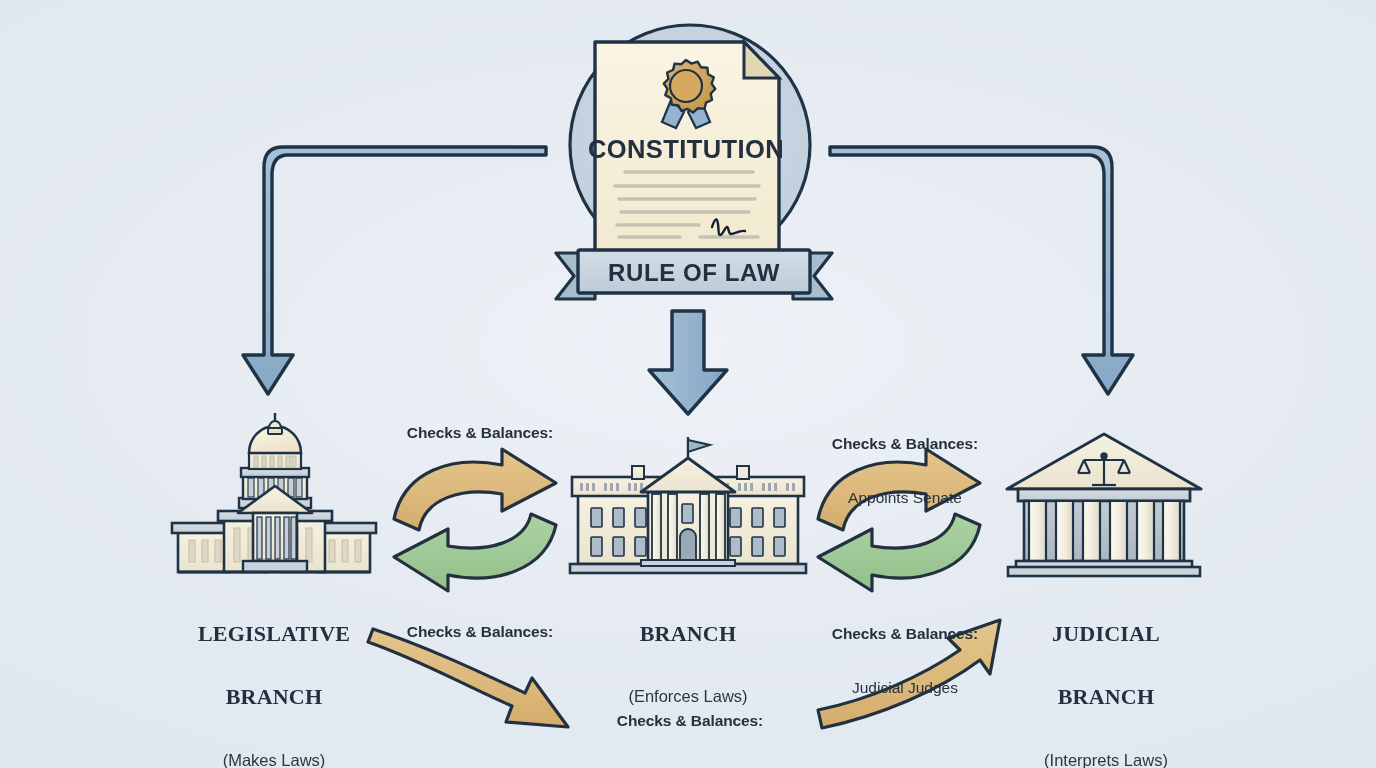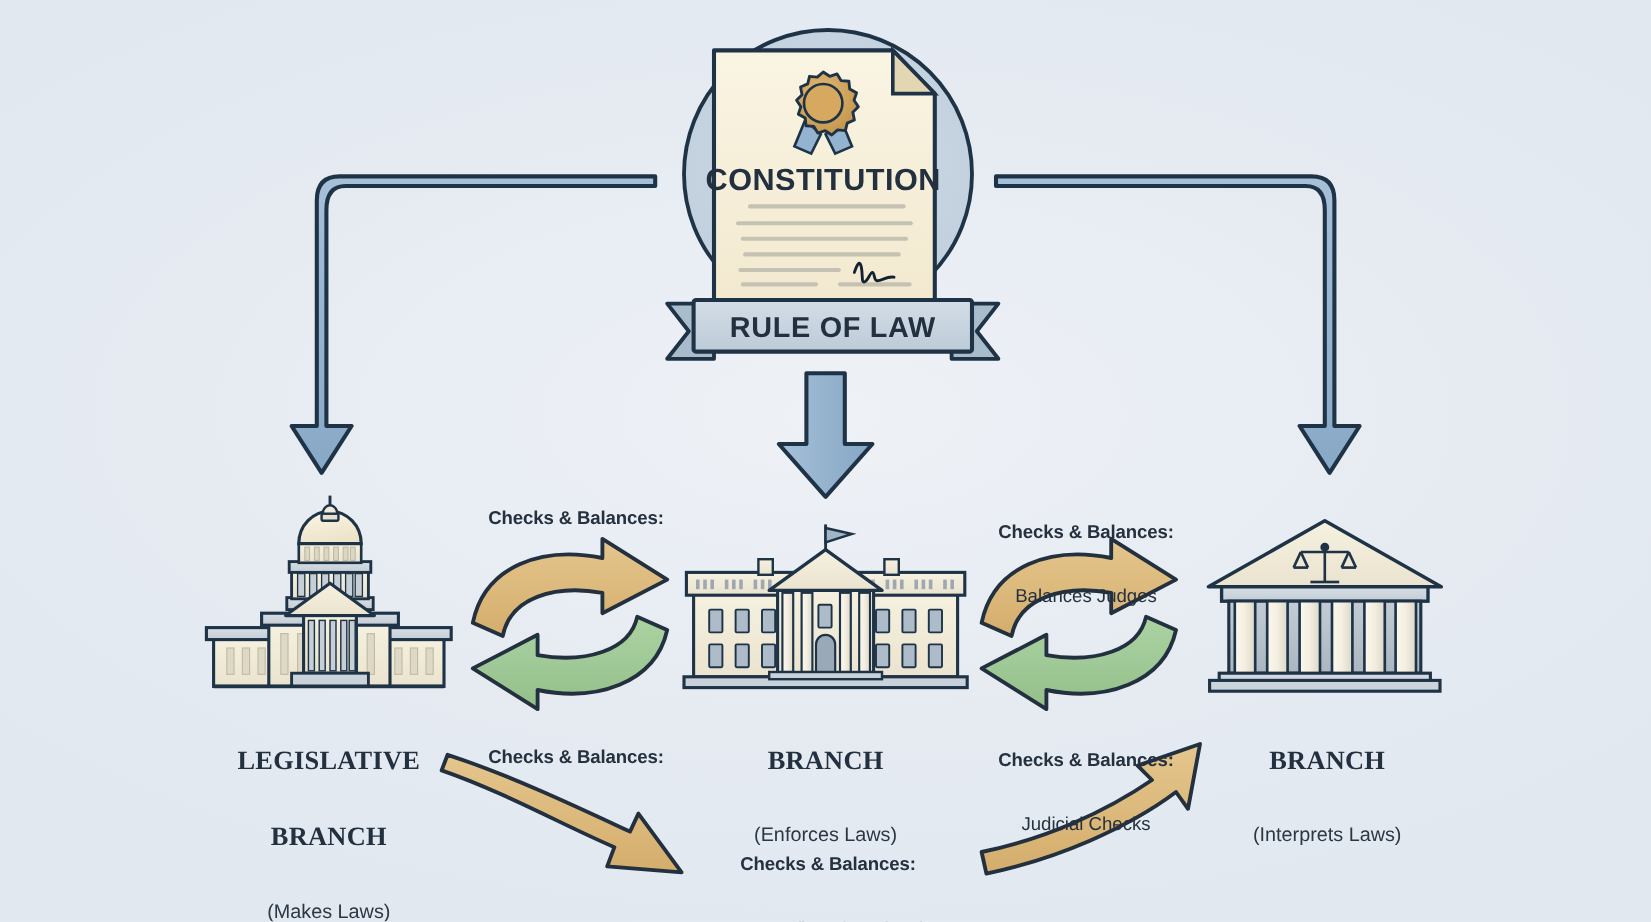--- a/index.html
+++ b/index.html
@@ -387,43 +387,44 @@
   <div class="lbl cb-block" style="left:380px; top:387px; width:200px;">
     <span class="cb-title">Checks &amp; Balances:</span>
   </div>
 
   <div class="lbl cb-block" style="left:380px; top:586px; width:200px;">
     <span class="cb-title">Checks &amp; Balances:</span>
   </div>
 
   <div class="lbl cb-block" style="left:805px; top:398px; width:200px;">
     <span class="cb-title">Checks &amp; Balances:</span>
-    <span class="cb-body">Balances Judges</span>
+    <span class="cb-body">Appoints Senate</span>
   </div>
 
   <div class="lbl cb-block" style="left:805px; top:588px; width:200px;">
     <span class="cb-title">Checks &amp; Balances:</span>
-    <span class="cb-body">Judicial Checks</span>
+    <span class="cb-body">Judicial Judges</span>
   </div>
 
   <div class="lbl cb-block" style="left:545px; top:675px; width:290px;">
     <span class="cb-title">Checks &amp; Balances:</span>
     <span class="cb-body">Senate Confirmation of Judges,
 Impeachment</span>
   </div>
 
   <div class="lbl" style="left:154px; top:583px; width:240px;">
     <span class="branch-name">LEGISLATIVE</span>
     <span class="branch-name">BRANCH</span>
     <span class="branch-sub">(Makes Laws)</span>
   </div>
 
   <div class="lbl" style="left:568px; top:583px; width:240px;">
     <span class="branch-name">BRANCH</span>
     <span class="branch-sub">(Enforces Laws)</span>
   </div>
 
   <div class="lbl" style="left:986px; top:583px; width:240px;">
+    <span class="branch-name">JUDICIAL</span>
     <span class="branch-name">BRANCH</span>
     <span class="branch-sub">(Interprets Laws)</span>
   </div>
 
 </div>
 
 </body></html>

